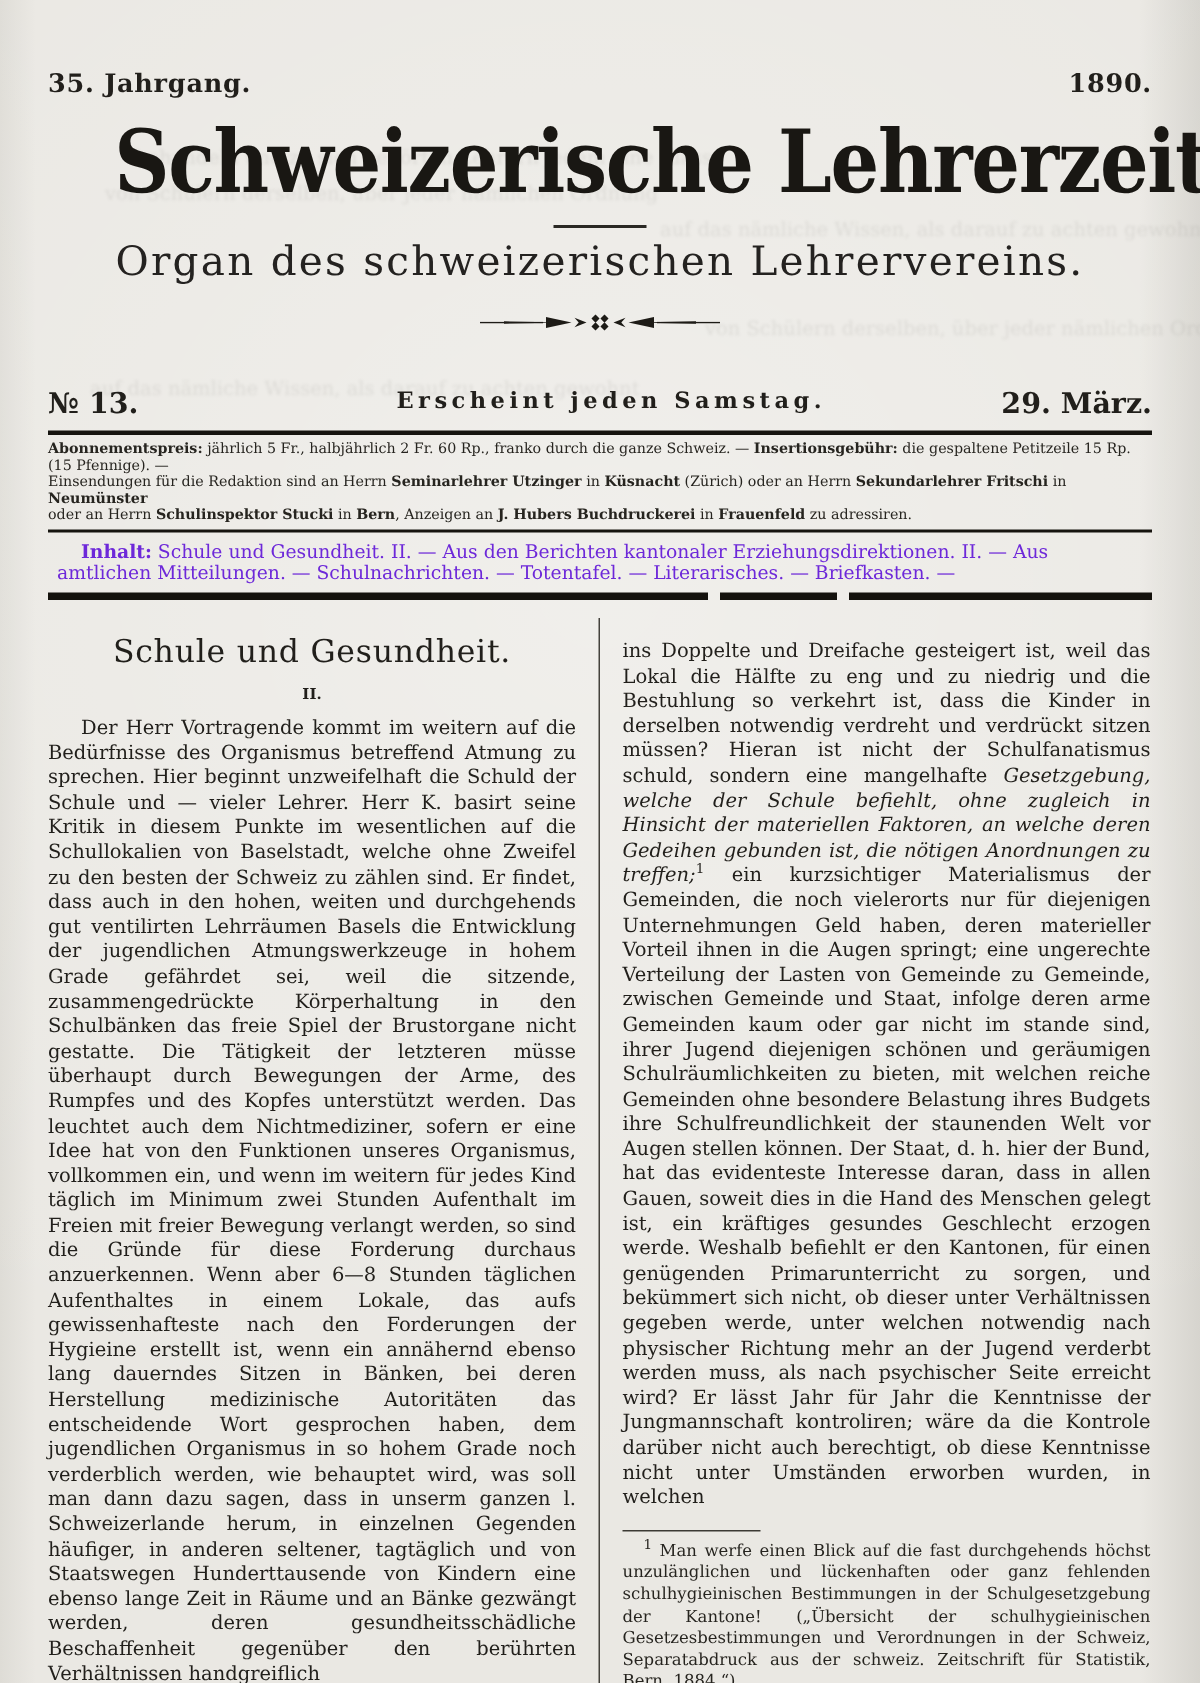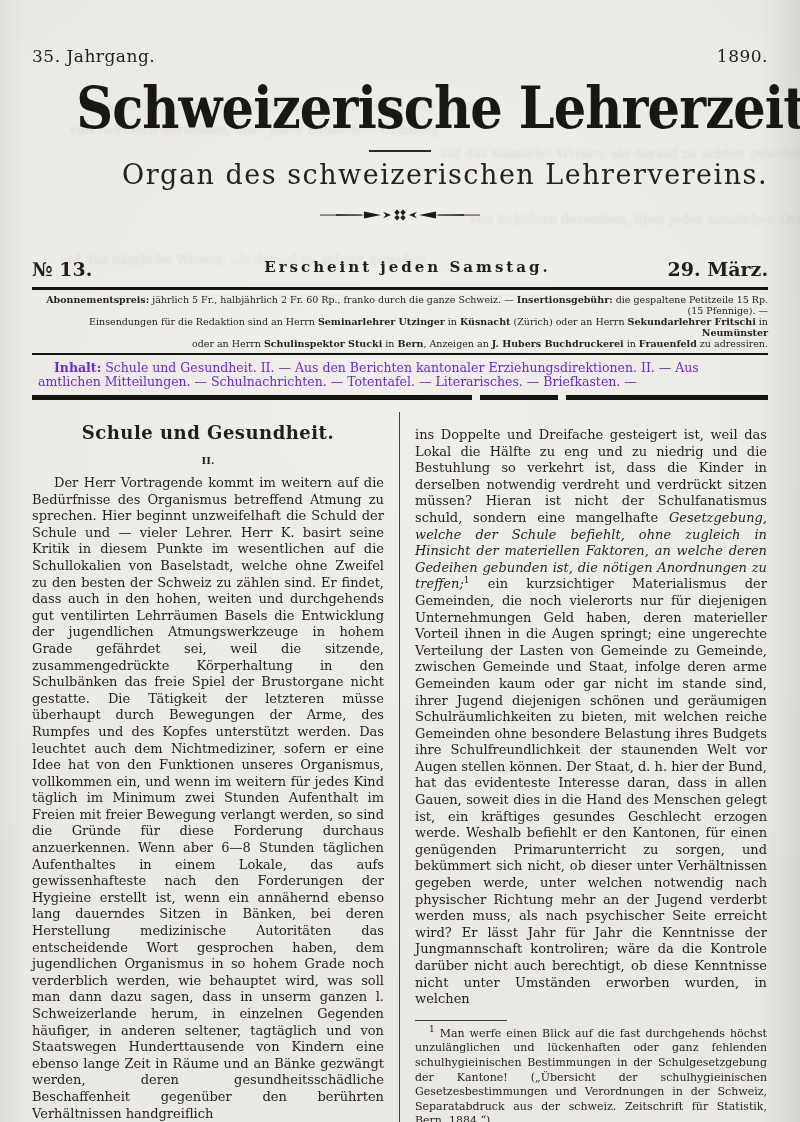--- a/index.html
+++ b/index.html
@@ -11,49 +11,49 @@
       radial-gradient(130% 90% at 50% 35%, rgba(255,255,255,.30), rgba(255,255,255,0) 62%),
       linear-gradient(90deg,#dedcd6 0,#eae8e3 3%,#eae8e3 95%,#d6d4ce 100%),
       #e8e6e1;
   }
   .page{position:absolute;inset:0;padding:0 32px;box-sizing:border-box}
   .ghost{position:absolute;color:#76746e;opacity:.14;filter:blur(1.1px);
          font-size:13px;white-space:nowrap;pointer-events:none}
 
   
   .top-row{margin-top:46px;display:flex;justify-content:space-between;
-           font-weight:400;font-size:17px;letter-spacing:.5px}
+           font-weight:700;font-size:17px;letter-spacing:.5px}
   .title{margin:10px 0 0;text-align:center;font-size:58px;font-weight:700;
          letter-spacing:-1px;white-space:nowrap;transform:scaleX(.88);
          transform-origin:50% 50%;line-height:1.12;color:#191713}
   .thin-rule{width:62px;height:2px;background:#2a2823;margin:9px auto 7px}
-  .subtitle{text-align:right;font-size:27px;letter-spacing:1.5px;line-height:1.15;color:#242220}
+  .subtitle{text-align:center;font-size:27px;letter-spacing:1.5px;line-height:1.15;color:#242220}
   .ornament{display:block;margin:18px auto 0}
 
   .issue-row{margin-top:36px;position:relative;display:flex;
              justify-content:space-between;align-items:baseline;font-weight:700}
   .issue-number,.issue-date{font-size:19px}
   .schedule{position:absolute;left:15px;right:0;text-align:center;
             font-size:15px;letter-spacing:3px}
   .rule-thick{height:3px;background:#16140f;margin-top:7px}
-  .fineprint{margin:4px 0 0;font-size:9.5px;line-height:11px;text-align:right;color:#26241f}
+  .fineprint{margin:4px 0 0;font-size:9.5px;line-height:11px;text-align:left;color:#26241f}
   .rule-mid{height:2px;background:#16140f;margin-top:4px}
   .contents{margin:6px 6px 6px;font-size:12.5px;line-height:14px;text-indent:16px;color:#6d28d9}
   .rule-heavy{display:flex;height:5px;margin-top:4px}
   .rule-heavy .seg{background:#14120d;height:100%}
   .rule-heavy .g{width:8px}
   .seg1{width:440px}.seg2{width:78px}.seg3{flex:1}
 
   
   .columns{display:flex;margin-top:8px;align-items:stretch}
   .col{width:352px}
   .col-divider{width:1px;background:#44423c;margin:4px 0 6px;flex:none}
   .col.left{margin-right:15px}.col.right{margin-left:15px}
 
-  h2.article-title{margin:14px 0 0;font-size:18px;font-weight:700;text-align:center;letter-spacing:.5px}
+  h2.article-title{margin:14px 0 0;font-size:21px;font-weight:400;text-align:center;letter-spacing:.5px}
   h3.article-section{margin:12px 0 9px;font-size:10px;font-weight:700;text-align:center}
   p.body-text{margin:0;font-size:13px;line-height:16.6px;text-align:justify}
   p.cont{margin-top:19px}
   .indent{text-indent:22px}
   .b{font-weight:700}
   .i{font-style:italic}
   sup{font-size:9px;line-height:0}
 
   .footnote-rule{width:92px;height:1px;background:#3c3a34;margin:12px 0 6px}
   p.footnote{margin:0;font-size:11px;line-height:14.6px;text-align:justify;text-indent:14px;color:#26241f}

